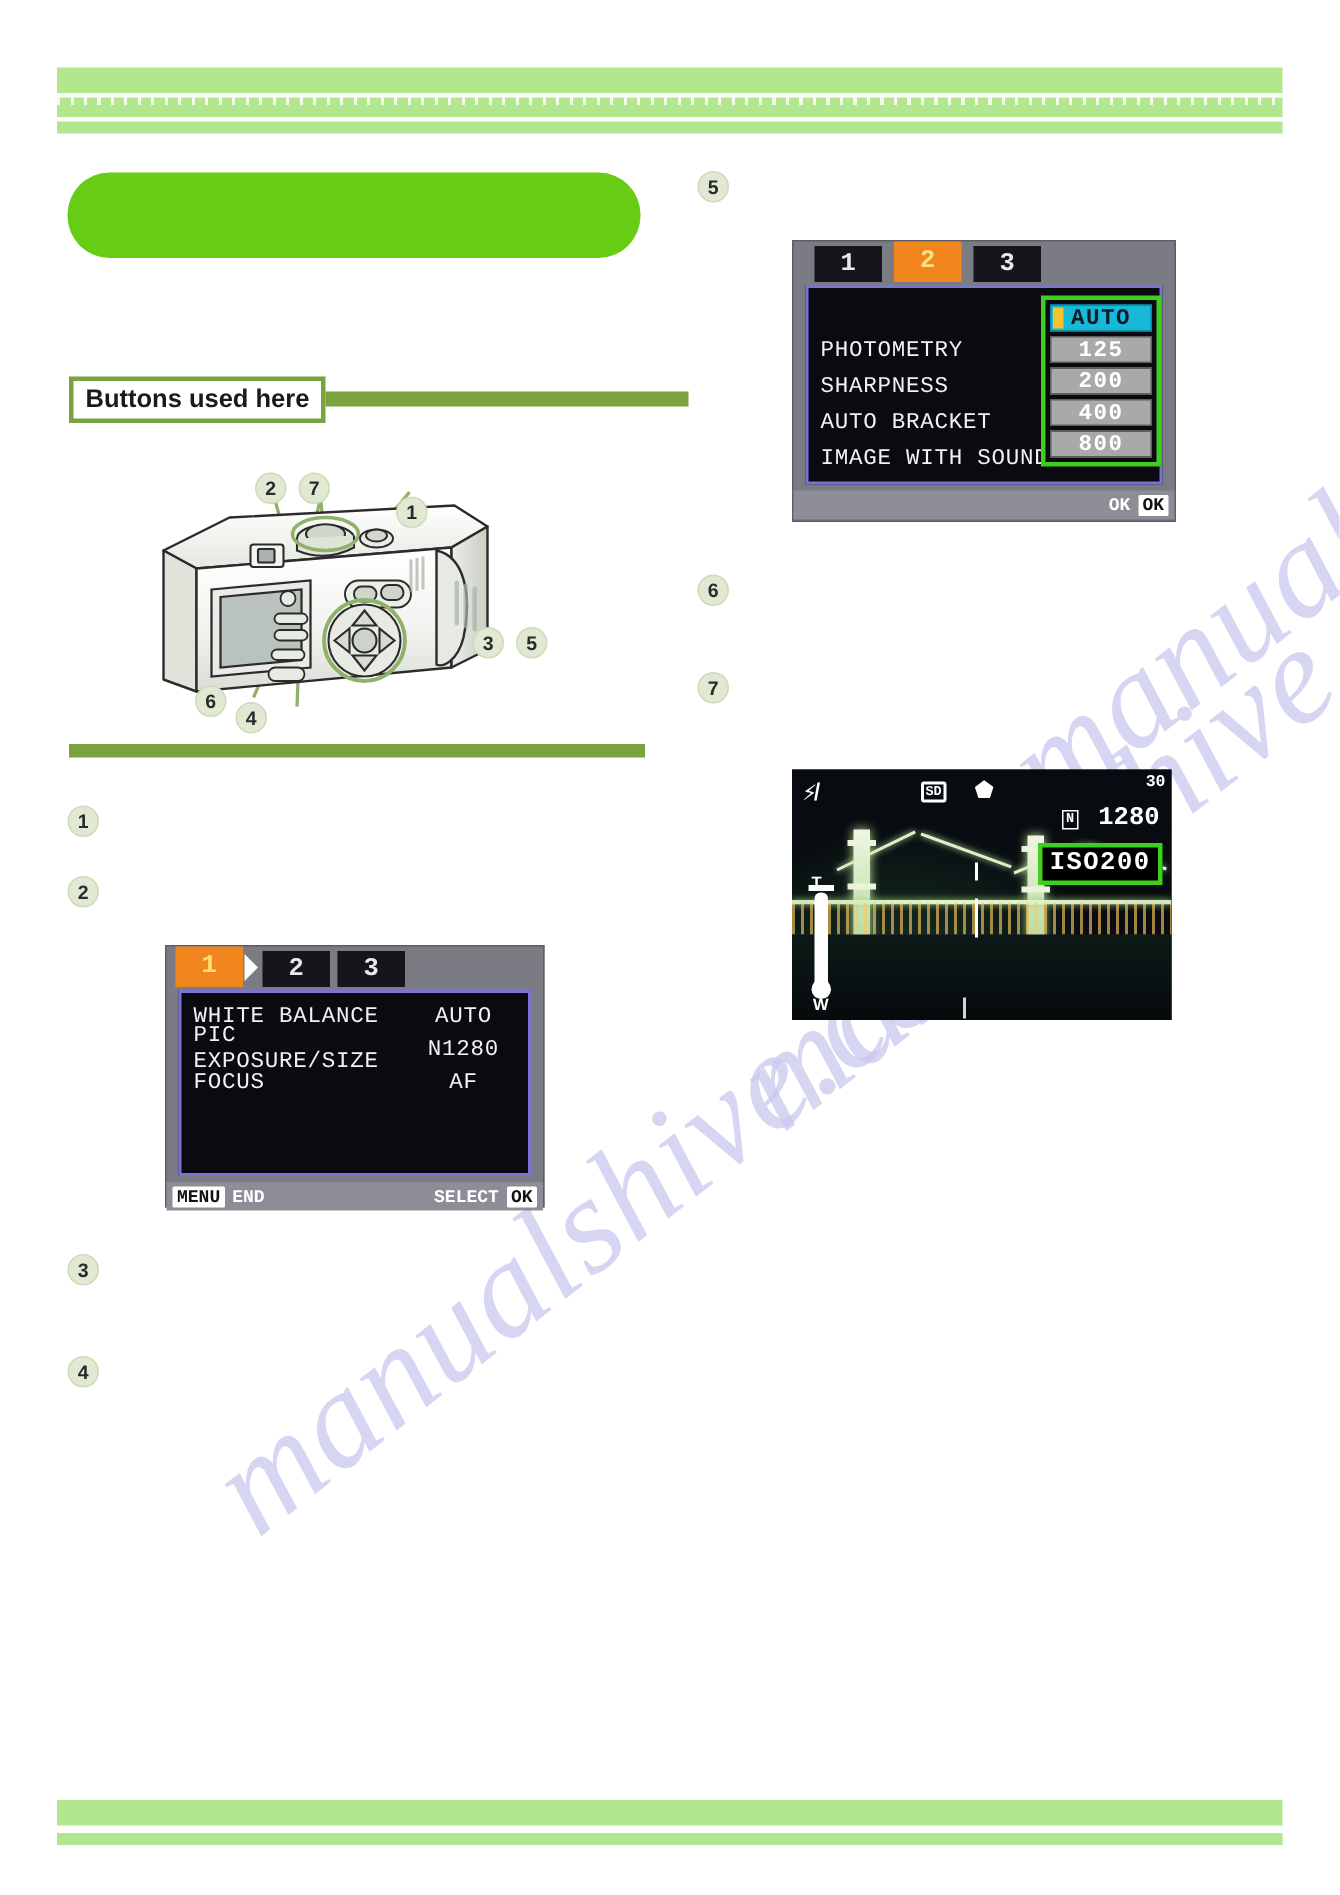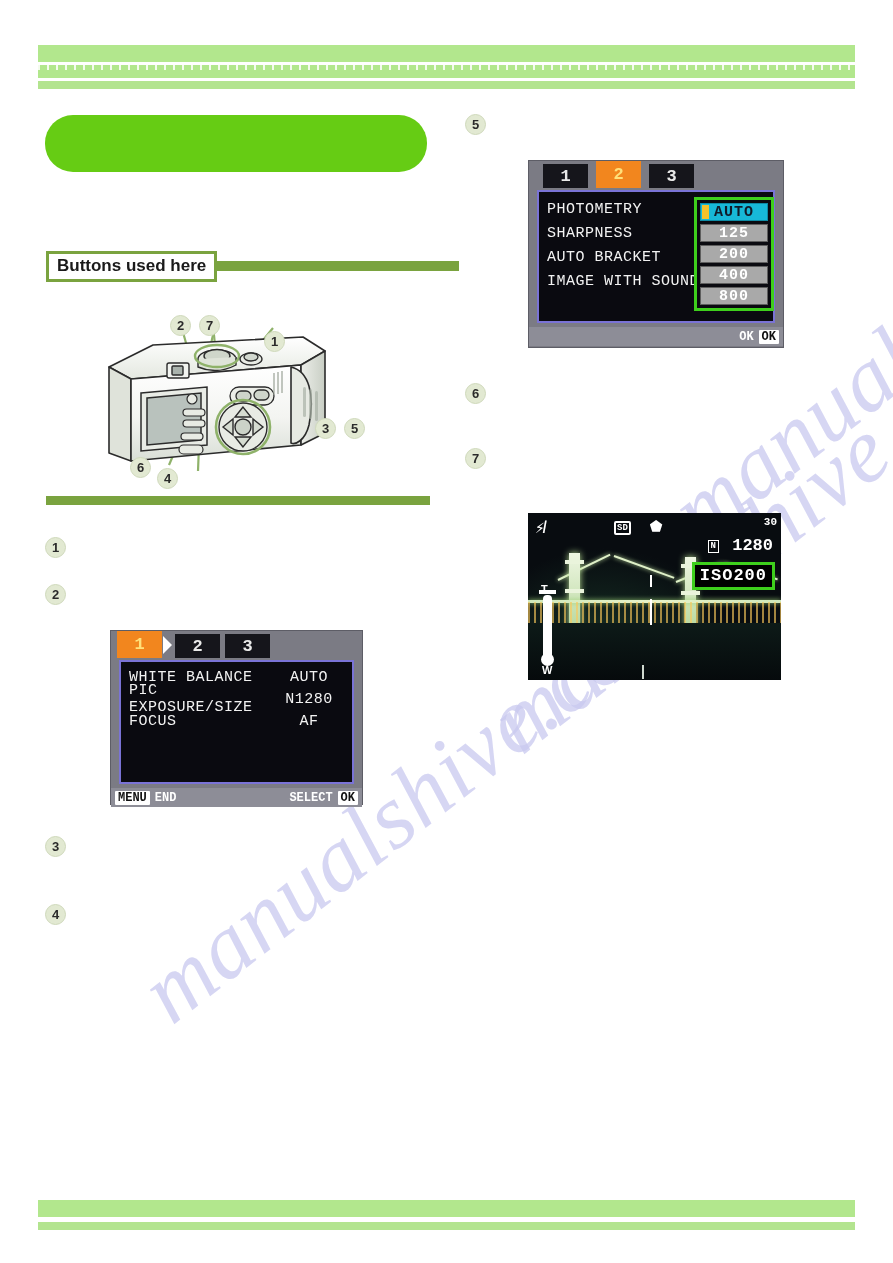--- a/index.html
+++ b/index.html
@@ -345,21 +345,21 @@
 
 <div class="lcd" style="left:528px; top:160px; width:256px; height:188px;">
 
   <div class="lcd-tabrow" style="justify-content:flex-start; padding-left:14px; gap:8px;">
     <div class="lcd-tab" style="width:45px;">1</div>
     <div class="lcd-tab active" style="width:45px;height:27px;">2</div>
     <div class="lcd-tab" style="width:45px;">3</div>
   </div>
 
   <div class="lcd-body" style="margin:2px 8px 0 8px; height:133px; padding:5px 2px;">
-    <div class="menu-row" style="height:24px;">
+    <div class="menu-row" style="height:24px;margin-top:24px;">
       <span class="menu-label">PHOTOMETRY</span>
     </div>
     <div class="menu-row" style="height:24px;">
       <span class="menu-label">SHARPNESS</span>
     </div>
     <div class="menu-row" style="height:24px;">
       <span class="menu-label">AUTO BRACKET</span>
     </div>
     <div class="menu-row" style="height:24px;">
       <span class="menu-label">IMAGE WITH SOUND</span>

